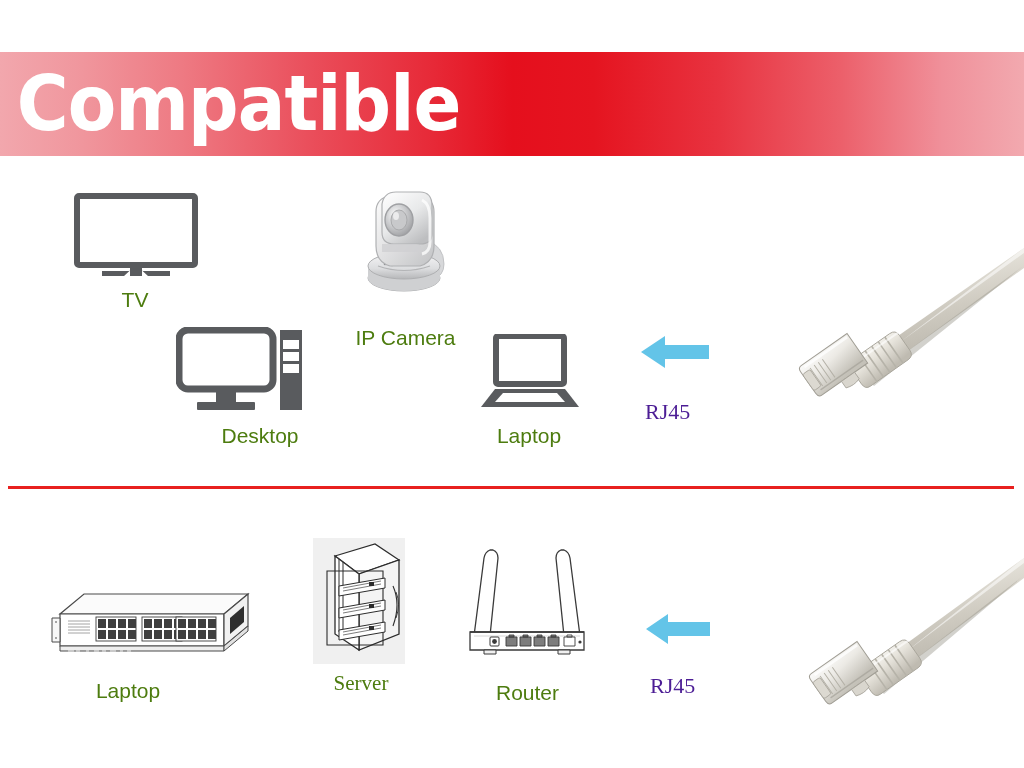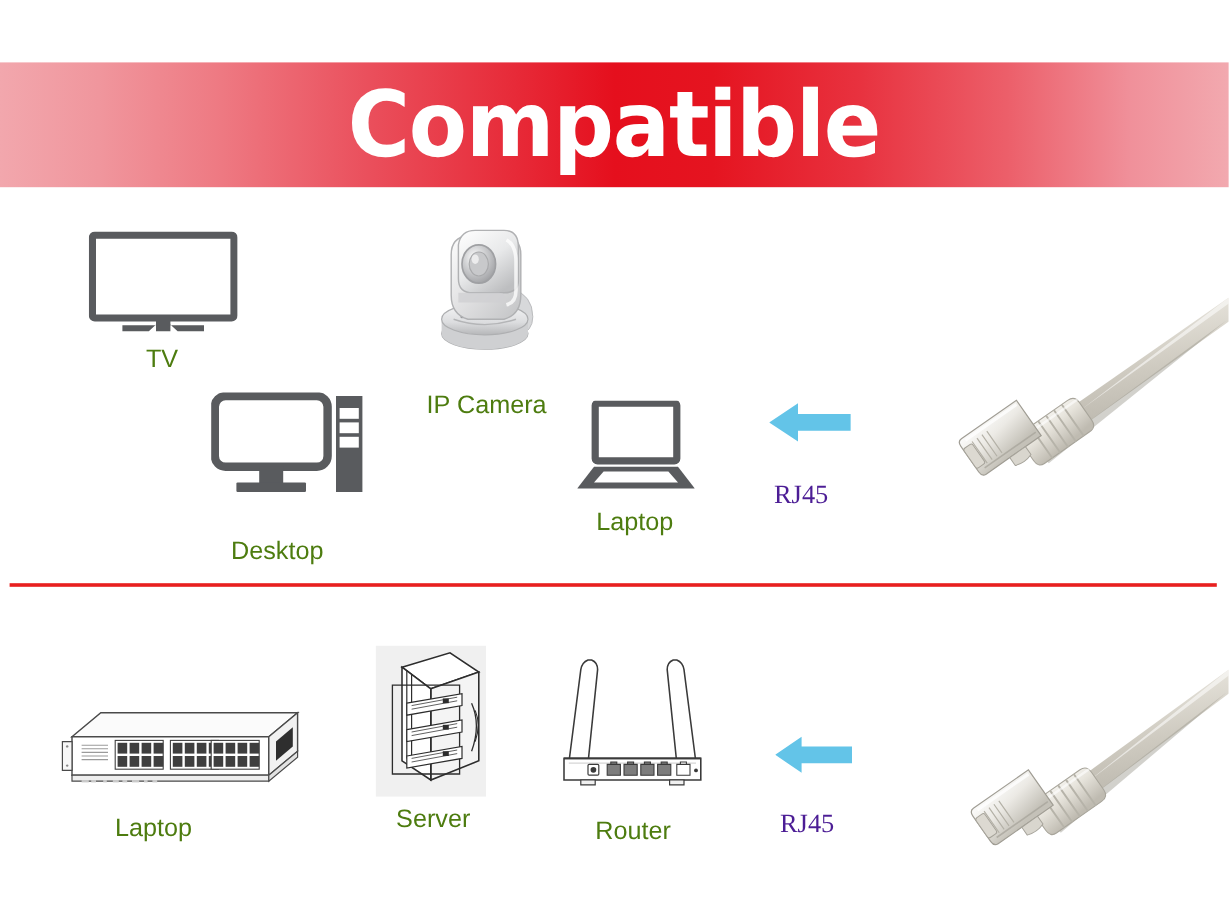--- a/index.html
+++ b/index.html
@@ -31,21 +31,21 @@
         #ea4f5c 30%,
         #e72a38 42%,
         #e50f1d 50%,
         #e51420 58%,
         #e8323f 70%,
         #ec5f6a 82%,
         #f0909a 92%,
         #f2a9af 100%);
     display: flex;
     align-items: center;
-    justify-content: center;
+    justify-content: flex-start;
   }
   #page-title {
     color: #ffffff;
     font-family: "DejaVu Sans", sans-serif;
     font-size: 76px;
     font-weight: bold;
     letter-spacing: -1px;
     line-height: 1;
     transform: scaleX(0.93);
     transform-origin: center;
@@ -86,35 +86,35 @@
   }
 
   
   #icon-tv        { left: 74px;  top: 193px; }
   #label-tv       { left: 55px;  top: 288px; width: 160px; }
 
   #icon-ipcamera  { left: 352px; top: 186px; }
   #label-ipcamera { left: 318px; top: 326px; width: 175px; }
 
   #icon-desktop   { left: 176px; top: 327px; }
-  #label-desktop  { left: 151px; top: 424px; width: 160px; margin-top: 24px; }
+  #label-desktop  { left: 180px; top: 424px; width: 160px; }
 
   #icon-laptop    { left: 481px; top: 334px; }
   #label-laptop   { left: 449px; top: 424px; width: 160px; }
 
   #arrow-rj45-top   { left: 641px; top: 334px; }
   #label-rj45-top   { left: 645px; top: 399px; }
 
   #cable-top      { left: 778px; top: 248px; }
 
   #icon-switch    { left: 42px;  top: 588px; }
   #label-switch   { left: 48px;  top: 679px; width: 160px; }
 
   #icon-server    { left: 313px; top: 538px; }
-  #label-server   { left: 296px; top: 671px; width: 130px; }
+  #label-server   { left: 296px; top: 671px; width: 130px; font-family: Liberation Serif, serif; }
 
   #icon-router    { left: 460px; top: 544px; }
   #label-router   { left: 460px; top: 681px; width: 135px; }
 
   #arrow-rj45-bottom { left: 646px; top: 612px; }
   #label-rj45-bottom { left: 650px; top: 673px; }
 
   #cable-bottom   { left: 792px; top: 558px; }
 
   svg { display: block; }

